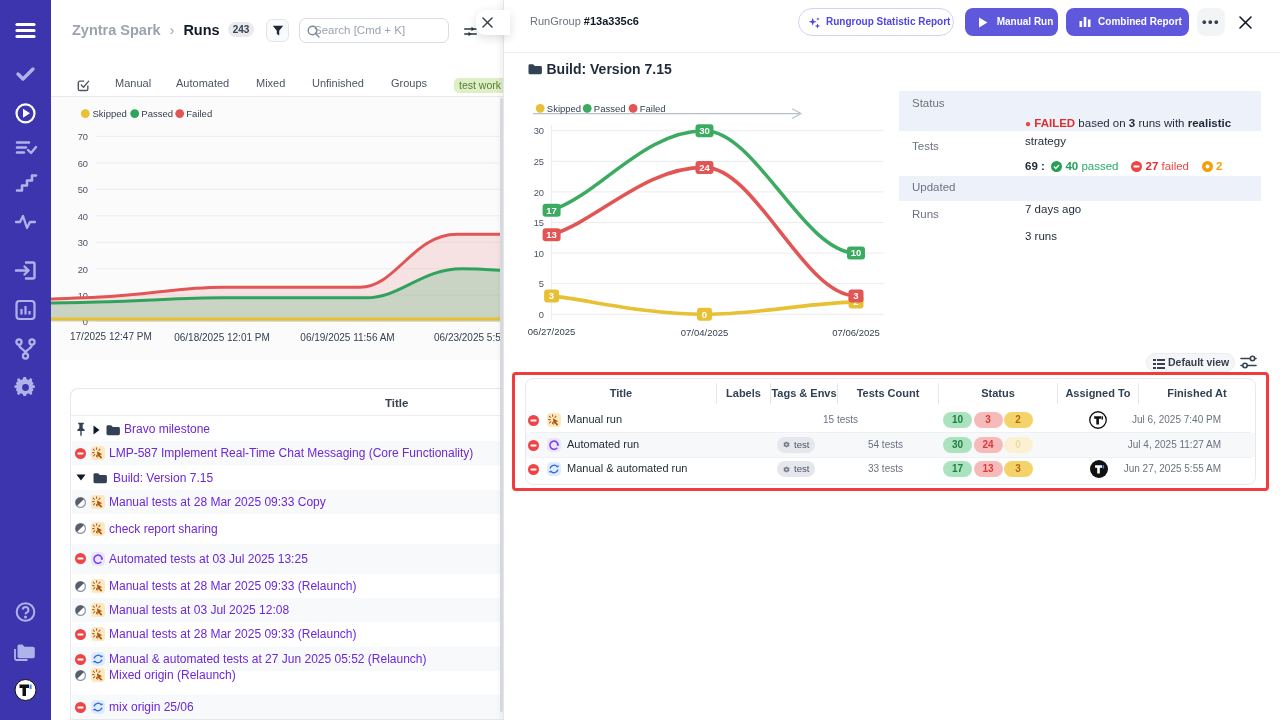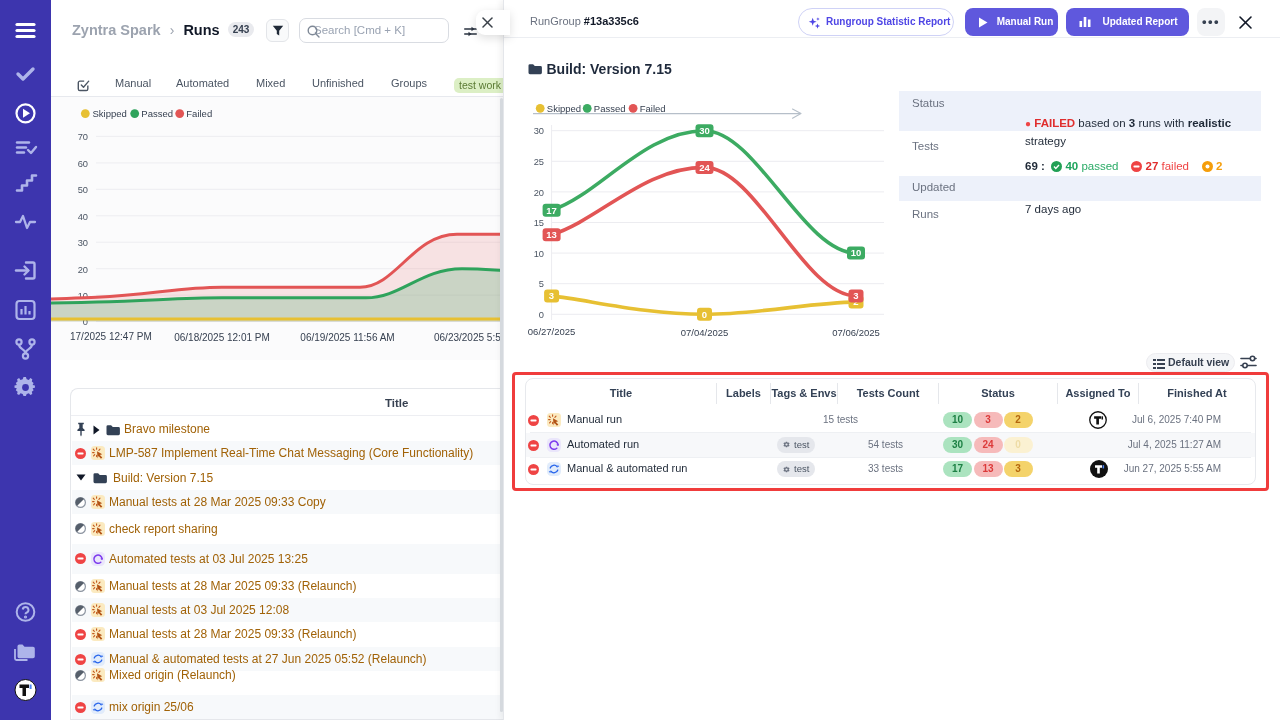--- a/index.html
+++ b/index.html
@@ -23,28 +23,28 @@
   #tabbar { position:absolute; left:0px; top:60px; width:452px; height:37px; border-bottom:1px solid #e7e9ee; overflow:hidden; }
   .tab { position:absolute; top:17px; font-size:11px; color:#4b5563; font-weight:500; }
   .pillgreen { position:absolute; left:403px; top:18px; height:15px; background:#dcefc5; color:#5a7a33; font-size:10.5px; font-weight:500; border-radius:5px; padding:0px 5px; line-height:15px; width:55px; white-space:nowrap; overflow:hidden; }
 
   #chartzone { position:absolute; left:0; top:97px; width:452px; height:263px; background:#fbfbfc; }
 
   
   #runlist { position:absolute; left:19px; top:388px; width:433px; height:332px; background:#fff; border:1px solid #e5e7eb; border-radius:8px 0 0 0; border-right:none; }
   .lh { height:27px; border-bottom:1px solid #edeef2; font-size:11.5px; font-weight:bold; color:#374151; }
   .lh span{ position:absolute; left:314px; top:8px;}
-  .rrow { position:absolute; left:1px; width:431px; font-size:12px; color:#a16207; overflow:hidden; }
+  .rrow { position:absolute; left:1px; width:431px; font-size:12px; color:#6d28d9; overflow:hidden; }
   .rrow .t { position:absolute; top:50%; transform:translateY(-50%); white-space:nowrap; }
   .rrow .ic { position:absolute; }
   .stripe { background:#f7f9fb; }
 
   
   #rpanel { position:absolute; left:503px; top:0; width:777px; height:720px; background:#fff; border-left:1px solid #e4e6ea; box-shadow:-3px 0 6px rgba(0,0,0,.06); }
-  #rheader { position:absolute; left:0; top:0; width:777px; height:38px; border-bottom:1px solid #eceef2; }
+  #rheader { position:absolute; left:0; top:0; width:777px; height:53px; border-bottom:1px solid #eceef2; }
   .rgname { position:absolute; left:26px; top:15px; font-size:11px; color:#6b7280; }
   .rgname b { color:#111827; font-weight:bold; }
   .btn { position:absolute; top:8px; height:28px; border-radius:8px; font-size:10px; font-weight:bold; line-height:28px; white-space:nowrap; }
   .btn-outline { left:294px; width:156px; border:1px solid #cfd2f6; border-radius:14px; color:#4f46e5; background:#fff; line-height:26px; }
   .btn-fill { background:#5f58dd; color:#fff; text-align:center; }
   .btn-dots { left:693px; width:28px; background:#f3f4f6; border-radius:8px; color:#374151; text-align:center; font-weight:bold; letter-spacing:1.5px; font-size:13px; }
   .rclose { position:absolute; left:734px; top:15px; width:15px; height:15px; }
 
   .buildtitle { position:absolute; left:42.5px; top:61px; font-size:14px; font-weight:bold; color:#1e293b; }
 
@@ -338,21 +338,21 @@
             <path d="M12 8.5 l0.8 2.2 l2.2 0.8 l-2.2 0.8 l-0.8 2.2 l-0.8 -2.2 l-2.2 -0.8 l2.2 -0.8 z"></path>
             <path d="M12.5 1.5 l0.55 1.45 l1.45 0.55 l-1.45 0.55 l-0.55 1.45 l-0.55 -1.45 l-1.45 -0.55 l1.45 -0.55 z"></path>
           </svg><span style="margin-left:27px;">Rungroup Statistic Report</span></div>
       <div class="btn btn-fill" style="left:461px;width:93px;"><svg style="position:absolute;left:13px;top:9px;" width="10" height="11" viewBox="0 0 10 11">
             <path d="M1 0.5 L9.5 5.5 L1 10.5 Z" fill="#fff"></path>
           </svg><span style="margin-left:27px;">Manual Run</span></div>
       <div class="btn btn-fill" style="left:562px;width:123px;"><svg style="position:absolute;left:12px;top:7px;" width="14" height="14" viewBox="0 0 14 14" fill="#fff">
             <rect x="1.5" y="6" width="2.6" height="6"></rect>
             <rect x="5.7" y="2" width="2.6" height="10"></rect>
             <rect x="9.9" y="4.5" width="2.6" height="7.5"></rect>
-          </svg><span style="margin-left:25px;">Updated Report</span></div>
+          </svg><span style="margin-left:25px;">Combined Report</span></div>
       <div class="btn btn-dots">•••</div>
       <svg class="rclose" viewBox="0 0 15 15">
           <g stroke="#111827" stroke-width="1.6" stroke-linecap="round">
             <line x1="2" y1="2" x2="13" y2="13"></line>
             <line x1="13" y1="2" x2="2" y2="13"></line>
           </g>
         </svg>
     </div>
     <div class="buildtitle">Build: Version 7.15</div>
     <svg style="position:absolute;left:23px;top:61px;" width="15" height="15" viewBox="0 0 15 15">
@@ -442,20 +442,21 @@
             <circle cx="5.5" cy="5.5" r="5.5" fill="#f59e0b"></circle>
             <circle cx="5.5" cy="5.5" r="2" fill="#fff"></circle>
           </svg> <b style="color:#f59e0b">2</b> <span style="color:#f59e0b">skipped</span></span>
       </div>
     <div class="inforow bglav" style="top:176px;height:25px;">
         <span class="lbl" style="top:5px">Updated</span>
         <span class="val" style="top:5px">7 days ago</span>
       </div>
     <div class="inforow" style="top:201px;height:27px;">
         <span class="lbl" style="top:7px">Runs</span>
+        <span class="val" style="top:7px">3 runs</span>
       </div>
 
     <div class="defview">
         <svg style="position:absolute;left:6px;top:4.5px;" width="12" height="11" viewBox="0 0 12 11" fill="#374151">
           <rect x="0" y="0" width="3" height="2"></rect>
           <rect x="4" y="0" width="8" height="2"></rect>
           <rect x="0" y="4" width="3" height="2"></rect>
           <rect x="4" y="4" width="8" height="2"></rect>
           <rect x="0" y="8" width="3" height="2"></rect>
           <rect x="4" y="8" width="8" height="2"></rect>

